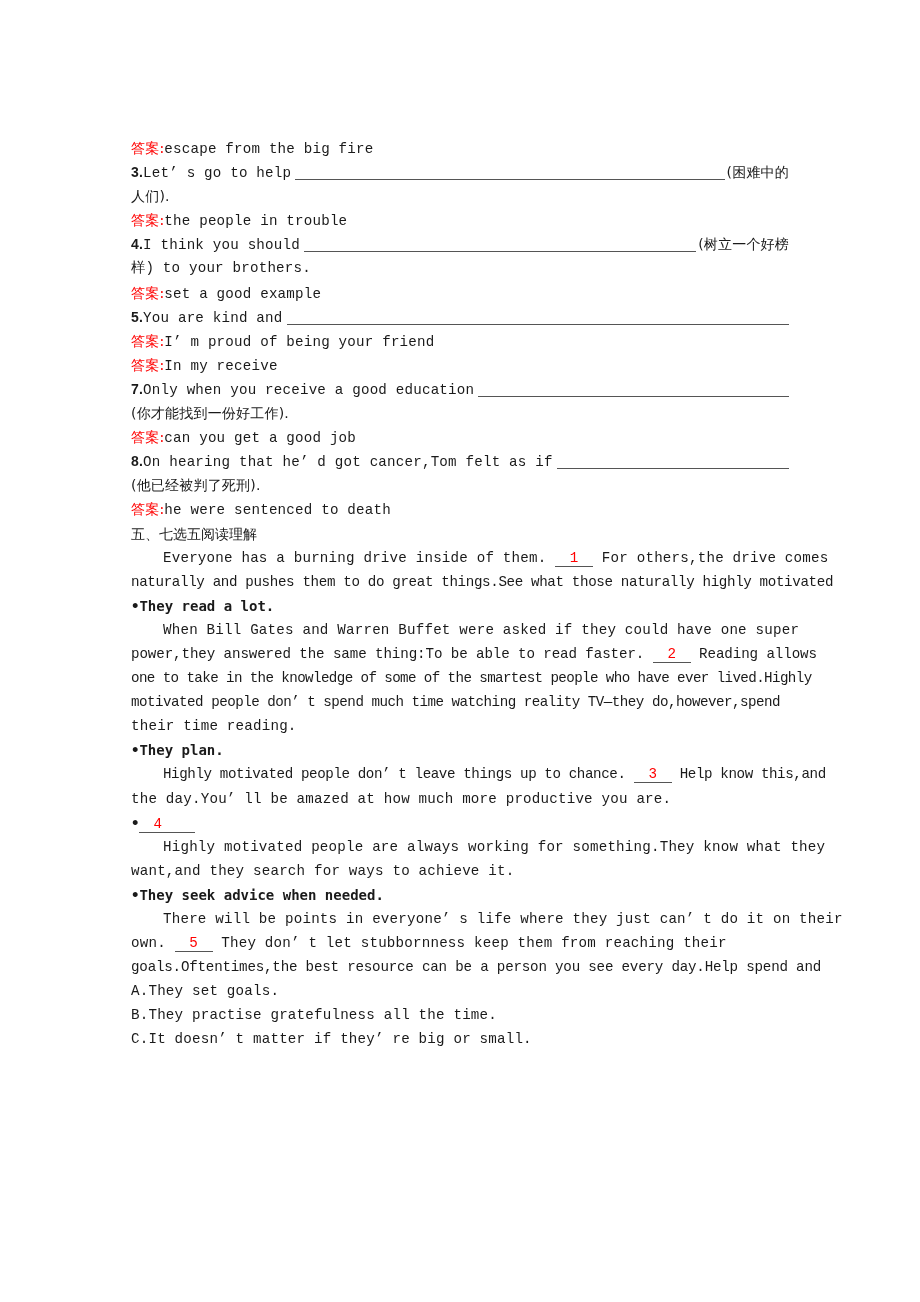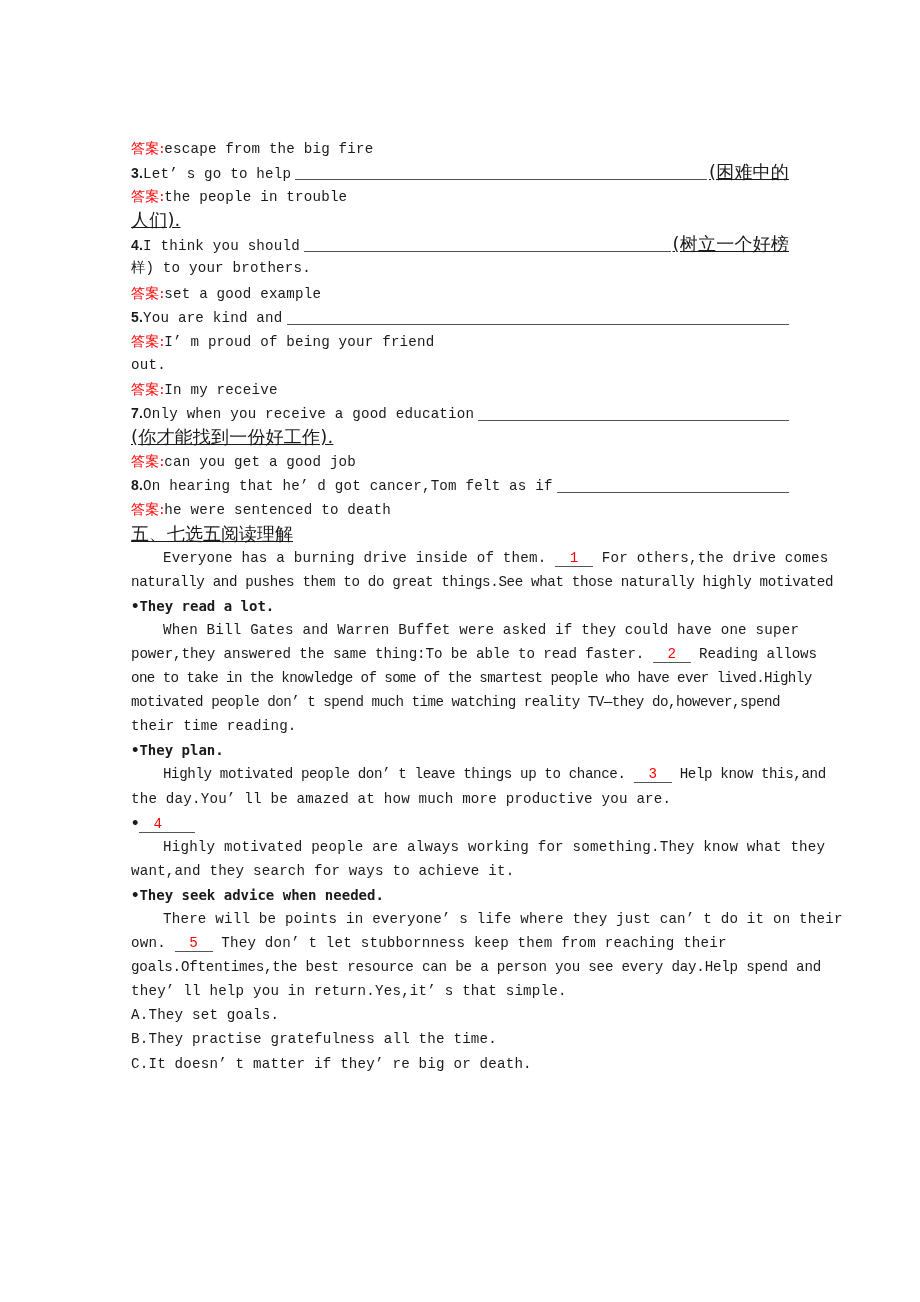--- a/index.html
+++ b/index.html
@@ -11,41 +11,41 @@
   }
   .mono { font-family: "Liberation Mono", "DejaVu Sans Mono", monospace; font-size: 14.2px; letter-spacing: 0.2px; }
   .line { white-space: nowrap; height: 24.1px; position: relative; }
   .ans-label { color: #ff0000; font-family: "DejaVu Serif", serif; font-size: 14px; }
   .num { font-family: "Liberation Sans", "DejaVu Sans", sans-serif; font-weight: bold; font-size: 14px; }
   .blank { display: inline-block; border-bottom: 1px solid #555; height: 15px; vertical-align: baseline; }
   .fill { display: flex; align-items: baseline; white-space: nowrap; }
   .fill .grow { flex: 1; border-bottom: 1px solid #555; margin: 0 2px 4px 4px; align-self: flex-end; height: 1px; }
   .bold-head { font-family: "DejaVu Sans Mono", monospace; font-weight: bold; font-size: 14px; }
   .gap { display: inline-block; text-align: center; border-bottom: 1px solid #555; color: #ff0000; line-height: 16px; }
-  .cjk { font-family: "DejaVu Sans", sans-serif; font-size: 18px; text-decoration: underline; }
+  .cjk { font-family: "DejaVu Sans", sans-serif; font-size: 14px; }
 </style>
 </head>
 <body>
 
 <div class="page">
 
   <div class="line mono">
     <span class="ans-label">答案:</span><span>escape from the big fire</span>
   </div>
 
   <div class="line mono fill">
     <span class="num">3.</span>
     <span>Let’ s go to help</span>
     <span class="grow"></span>
     <span class="cjk">(困难中的</span>
   </div>
+  <div class="line mono"><span class="cjk">人们).</span></div>
   <div class="line mono">
     <span class="ans-label">答案:</span><span>the people in trouble</span>
   </div>
-  <div class="line mono"><span class="cjk">人们).</span></div>
 
   <div class="line mono fill">
     <span class="num">4.</span>
     <span>I think you should</span>
     <span class="grow"></span>
     <span class="cjk">(树立一个好榜</span>
   </div>
   <div class="line mono"><span>样) to your brothers.</span></div>
   <div class="line mono">
     <span class="ans-label">答案:</span><span>set a good example</span>
@@ -53,40 +53,40 @@
 
   <div class="line mono fill">
     <span class="num">5.</span>
     <span>You are kind and</span>
     <span class="grow" style="margin-right:0"></span>
   </div>
   <div class="line mono">
     <span class="ans-label">答案:</span><span>I’ m proud of being your friend</span>
   </div>
 
-  <div class="line mono"><span>out.</span></div>
   <div class="line mono">
     <span class="ans-label">答案:</span><span>In my receive</span>
   </div>
 
   <div class="line mono fill">
     <span class="num">7.</span>
     <span>Only when you receive a good education</span>
     <span class="grow" style="margin-right:0"></span>
   </div>
   <div class="line mono"><span class="cjk">(你才能找到一份好工作).</span></div>
   <div class="line mono">
     <span class="ans-label">答案:</span><span>can you get a good job</span>
   </div>
 
   <div class="line mono fill">
     <span class="num">8.</span>
     <span>On hearing that he’ d got cancer,Tom felt as if</span>
     <span class="grow" style="margin-right:0"></span>
   </div>
+  <div class="line mono"><span class="cjk">(他已经被判了死刑).</span></div>
   <div class="line mono">
     <span class="ans-label">答案:</span><span>he were sentenced to death</span>
   </div>
 
   <div class="line cjk">五、七选五阅读理解</div>
 
   <div class="line mono" style="padding-left:32px">
     <span>Everyone has a burning drive inside of them.</span>
     <span class="gap" style="width:38px">1</span>
     <span>For others,the drive comes</span>
@@ -123,18 +123,17 @@
 
   <div class="line bold-head">•They seek advice when needed.</div>
 
   <div class="line mono" style="padding-left:32px">There will be points in everyone’ s life where they just can’ t do it on their</div>
   <div class="line mono">
     <span>own.</span>
     <span class="gap" style="width:38px">5</span>
     <span>They don’ t let stubbornness keep them from reaching their</span>
   </div>
   <div class="line mono" style="letter-spacing:-0.2px">goals.Oftentimes,the best resource can be a person you see every day.Help spend and</div>
-  <div class="line mono">they’ ll help you in return.Yes,it’ s that simple.</div>
 
   <div class="line mono">A.They set goals.</div>
   <div class="line mono">B.They practise gratefulness all the time.</div>
-  <div class="line mono">C.It doesn’ t matter if they’ re big or death.</div>
+  <div class="line mono">C.It doesn’ t matter if they’ re big or small.</div>
 </div>
 
 </body></html>

